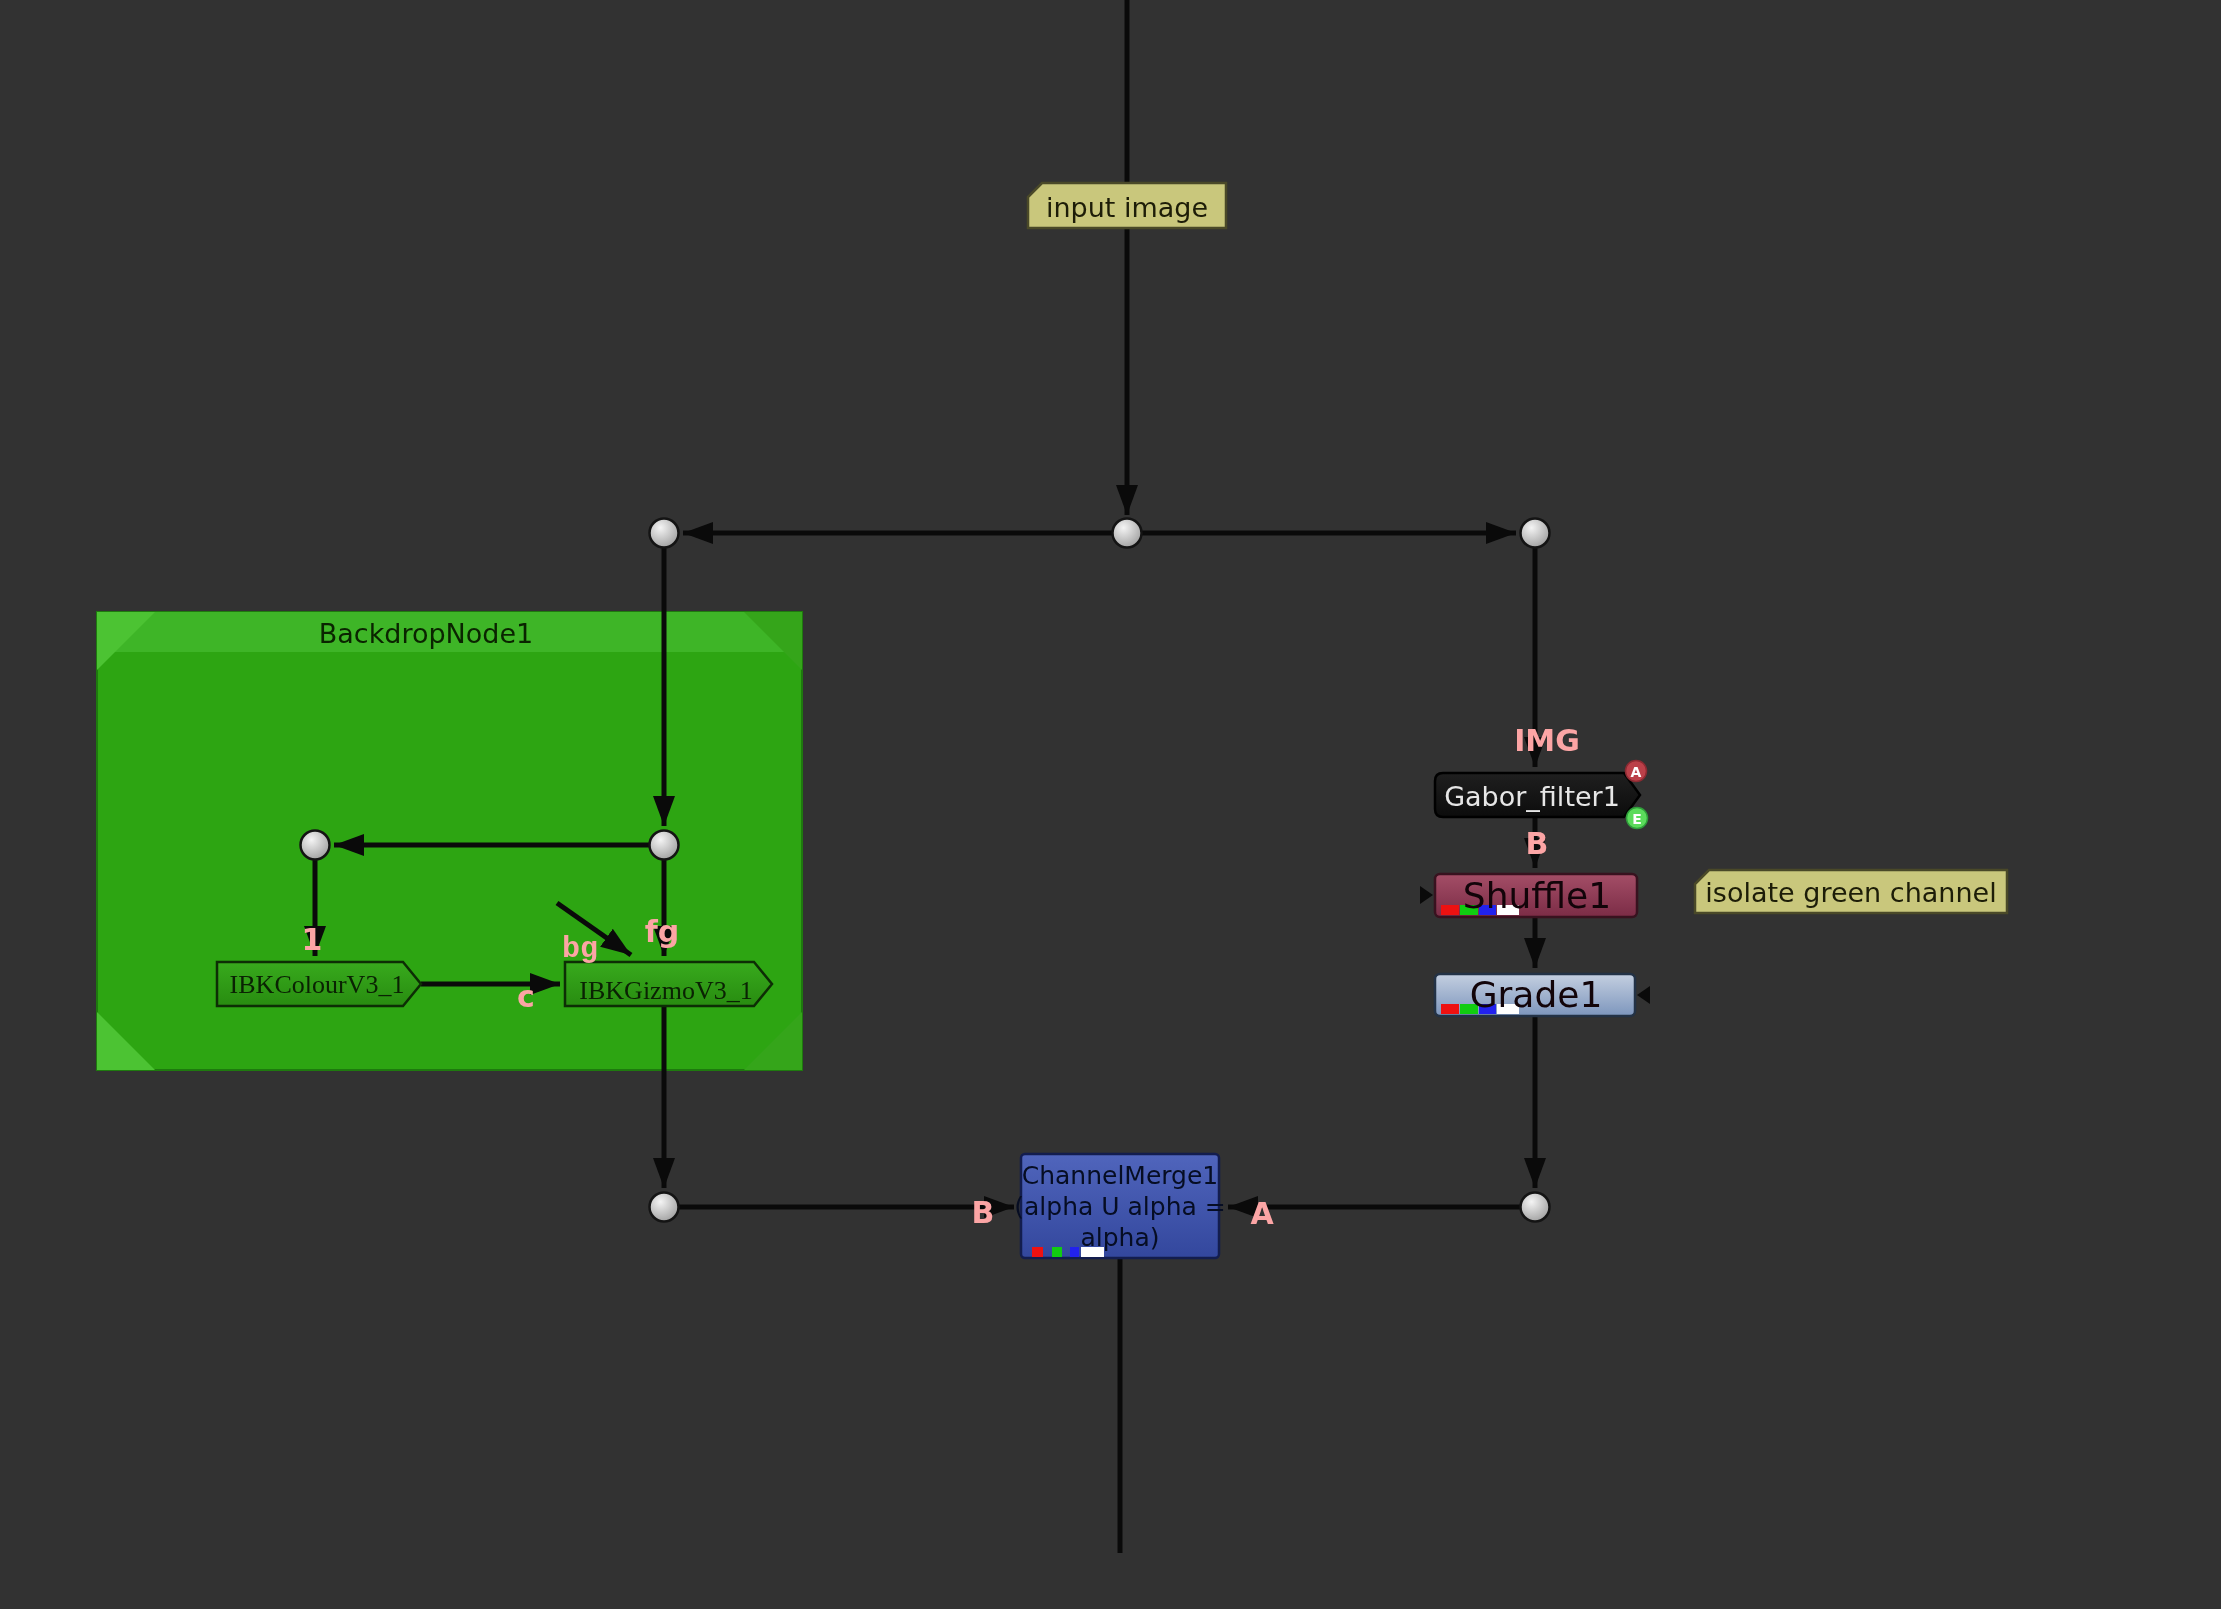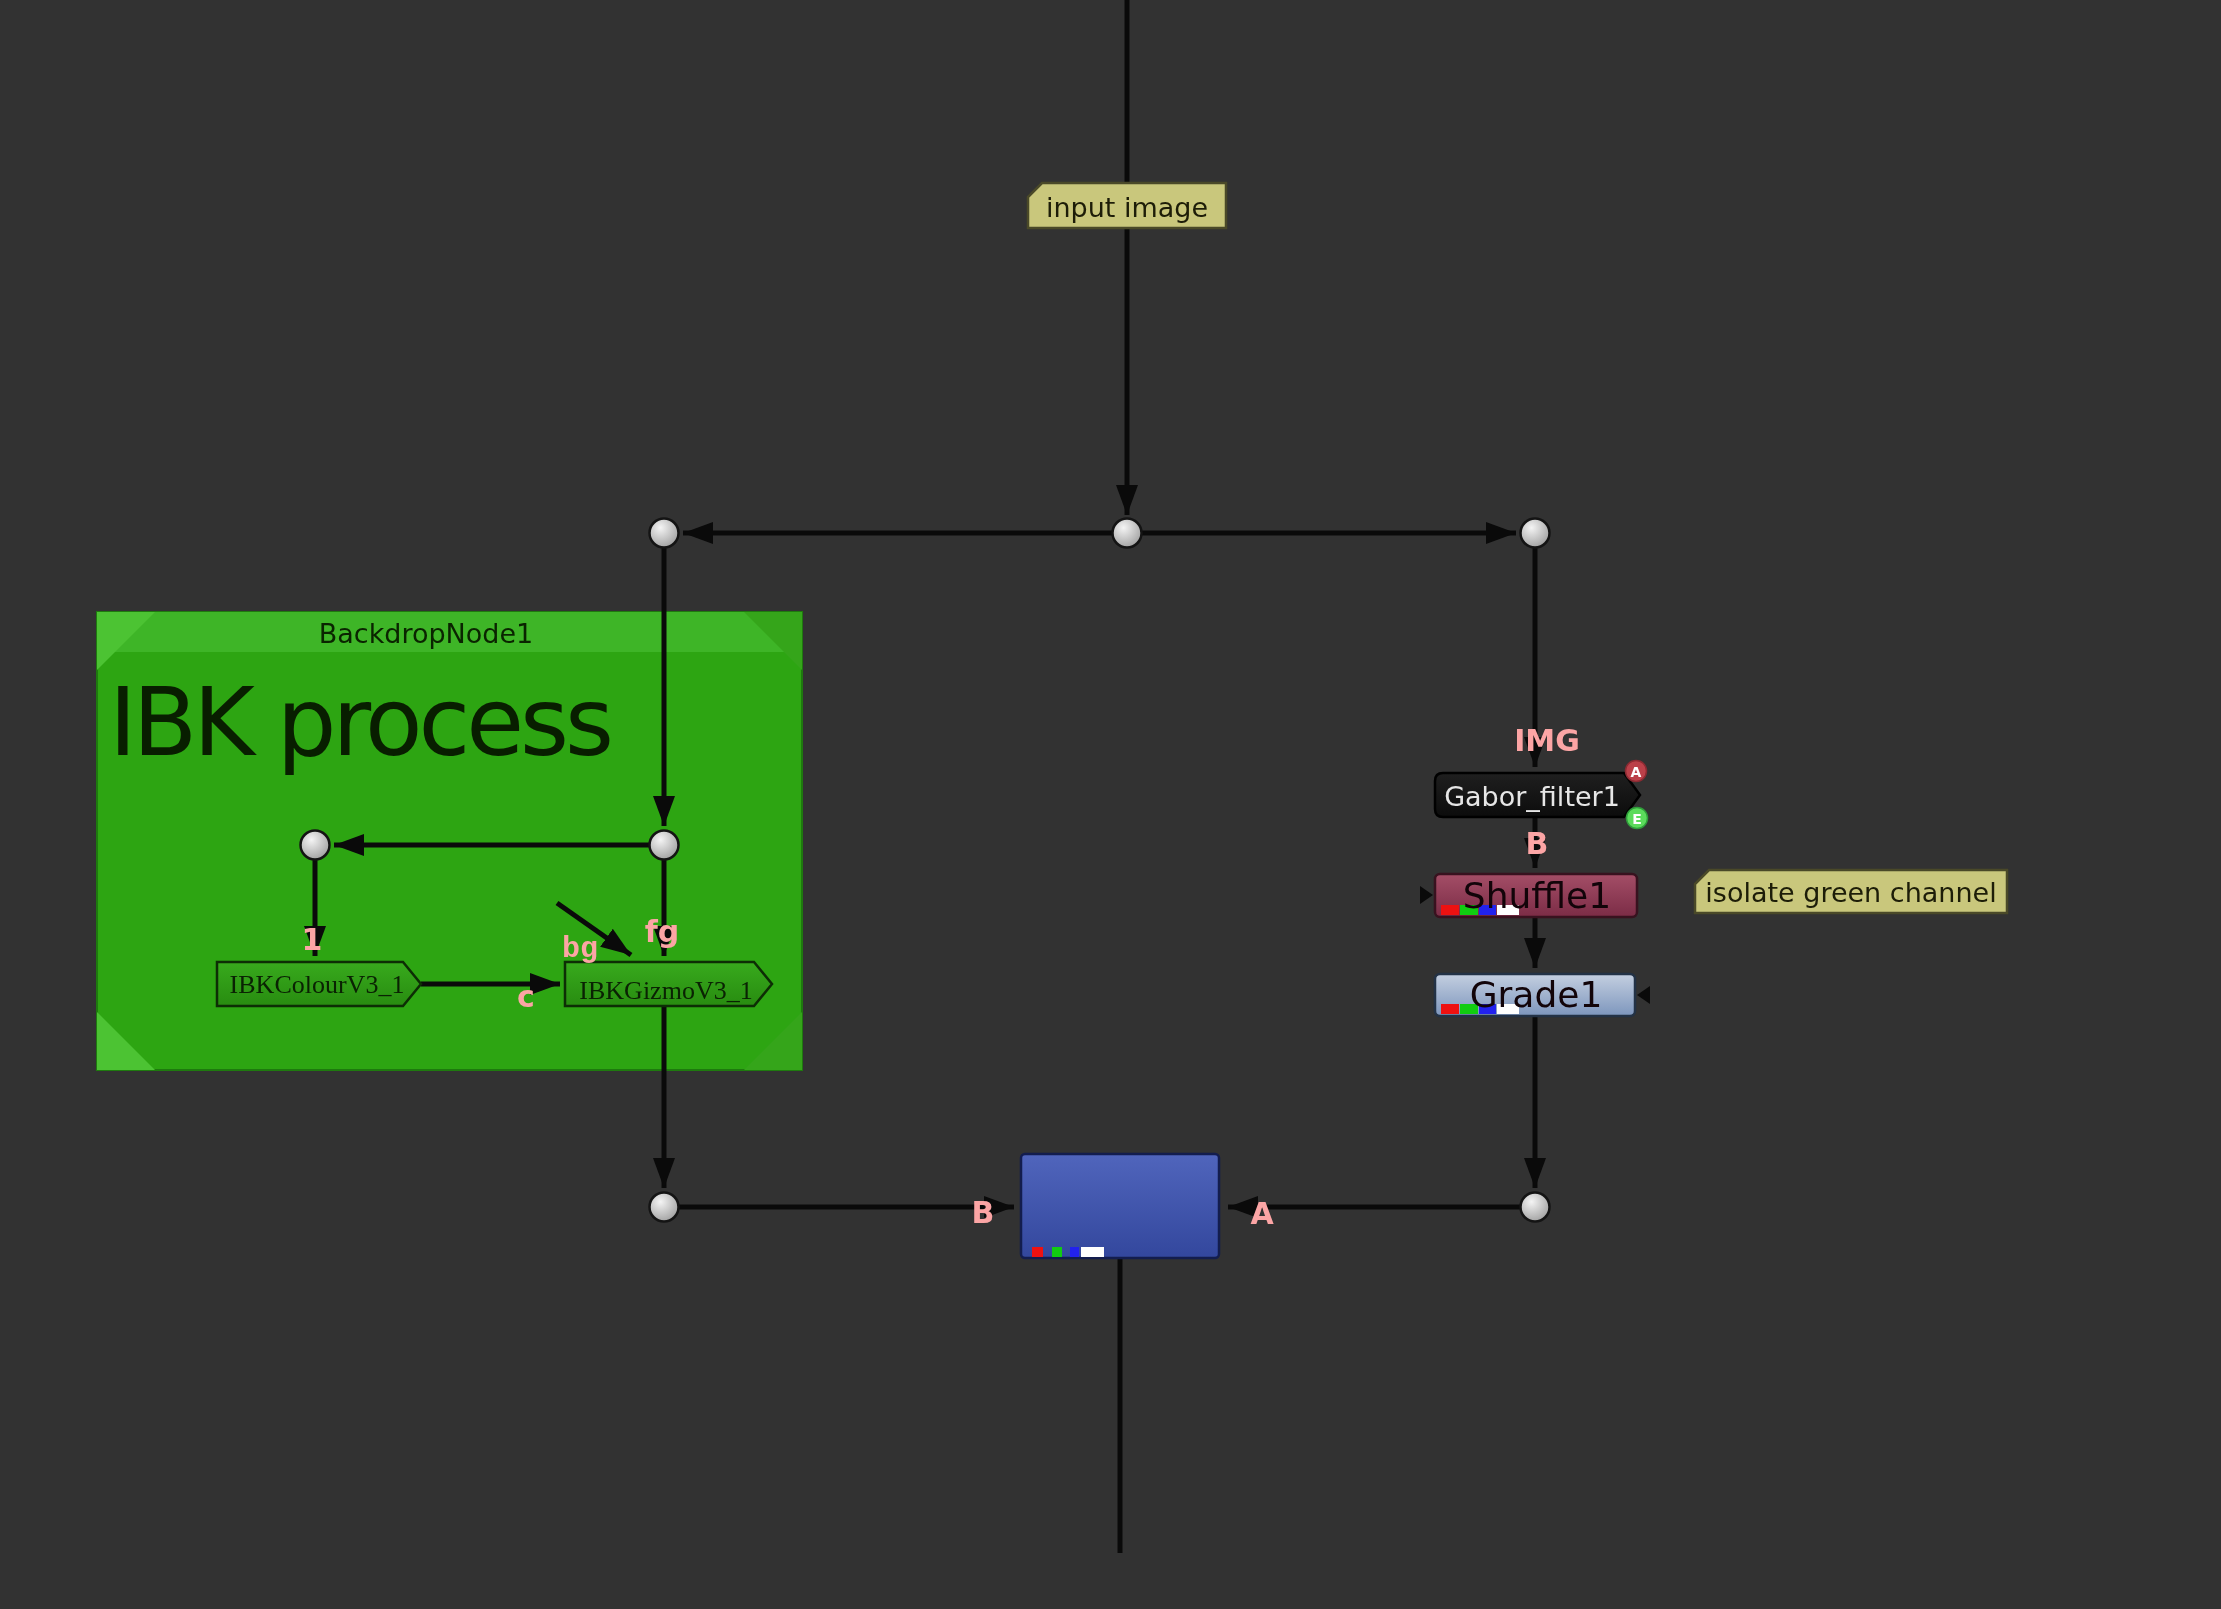--- a/index.html
+++ b/index.html
@@ -127,28 +127,32 @@
     </g>
 
     <path d="M1042,183 L1226,183 L1226,228 L1028,228 L1028,197 Z" fill="#c9c77c" stroke="#4a4928" stroke-width="2.5"></path>
     <path d="M1709,870 L2007,870 L2007,913 L1695,913 L1695,884 Z" fill="#c9c77c" stroke="#4a4928" stroke-width="2.5"></path>
   </svg>
 
   <div class="lbl note-text" style="left:1127px;top:207px;">input image</div>
   <div class="lbl note-text" style="left:1851px;top:892px;">isolate green channel</div>
 
   <div class="lbl backdrop-name" style="left:426px;top:633px;">BackdropNode1</div>
-  <div class="backdrop-title" style="left:109px;top:668px;">IBK process</div>
 
   <div class="lbl nlabel-green" style="left:317px;top:985px;">IBKColourV3_1</div>
   <div class="lbl nlabel-green" style="left:666px;top:985px;margin-top:6px;">IBKGizmoV3_1</div>
   <div class="lbl nlabel-dark" style="left:1532px;top:796px;">Gabor_filter1</div>
   <div class="lbl nlabel-black" style="left:1537px;top:895px;">Shuffle1</div>
   <div class="lbl nlabel-black" style="left:1536px;top:994px;">Grade1</div>
 
+  <div class="merge-text" style="left:1120px;top:1160px;">
+    <div>ChannelMerge1</div>
+    <div>(alpha U alpha =</div>
+    <div>alpha)</div>
+  </div>
 
   <div class="badge-letter" style="left:1636px;top:772px;">A</div>
   <div class="badge-letter" style="left:1637px;top:819px;">E</div>
 
   <div class="lbl port" style="left:1547px;top:740px;">IMG</div>
   <div class="lbl port" style="left:1537px;top:843px;">B</div>
   <div class="lbl port" style="left:312px;top:939px;">1</div>
   <div class="lbl port" style="left:662px;top:931px;">fg</div>
   <div class="lbl port" style="left:580px;top:949px;font-family:Liberation Mono, monospace;">bg</div>
   <div class="lbl port" style="left:526px;top:996px;">c</div>

